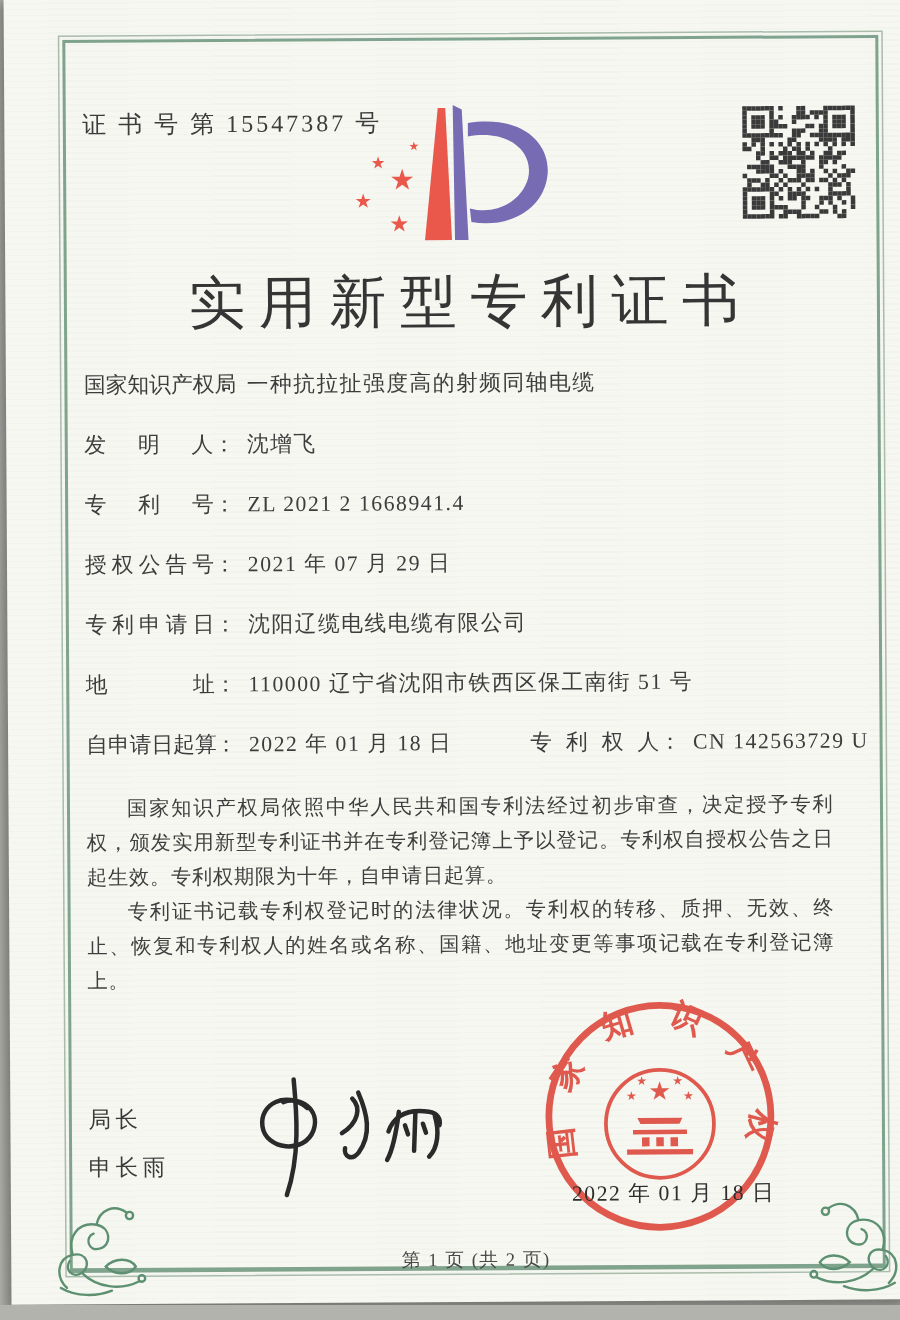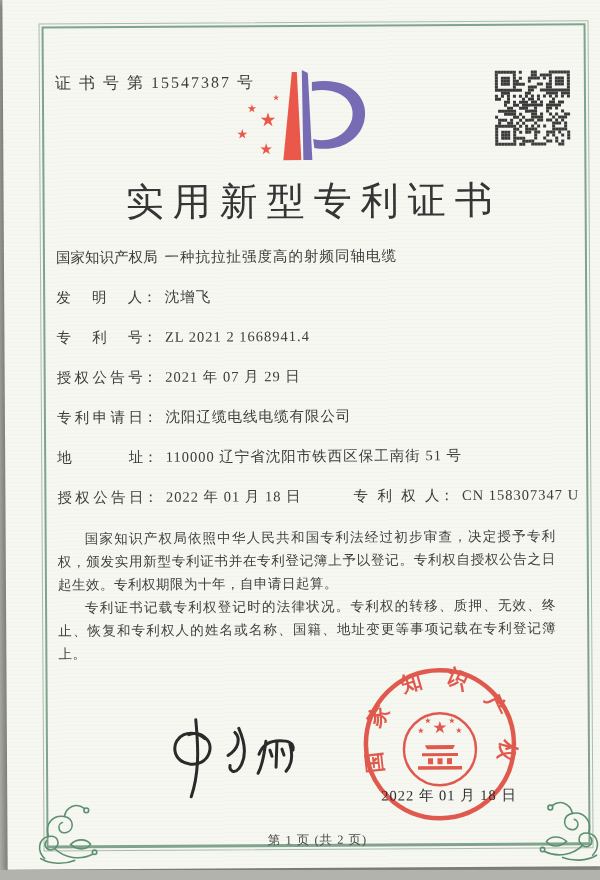--- a/index.html
+++ b/index.html
@@ -458,29 +458,33 @@
     <div class="frow">
       <span class="flabel">授权公告号</span><span class="colon">：</span><span class="fvalue">2021 年 07 月 29 日</span>
     </div>
     <div class="frow">
       <span class="flabel">专利申请日</span><span class="colon">：</span><span class="fvalue">沈阳辽缆电线电缆有限公司</span>
     </div>
     <div class="frow">
       <span class="flabel">地址</span><span class="colon">：</span><span class="fvalue">110000 辽宁省沈阳市铁西区保工南街 51 号</span>
     </div>
     <div class="frow">
-      <span class="flabel">授权公告日</span><span class="colon">：</span><span class="fvalue">2022 年 01 月 18 日</span><span class="grant-right"><span class="flabel">专利权人</span><span class="colon">：</span><span class="fvalue">CN 158307347 U</span></span>
+      <span class="flabel">自申请日起算</span><span class="colon">：</span><span class="fvalue">2022 年 01 月 18 日</span><span class="grant-right"><span class="flabel">专利权人</span><span class="colon">：</span><span class="fvalue">CN 142563729 U</span></span>
     </div>
   </div>
 
   <div class="paras">
     <p>国家知识产权局依照中华人民共和国专利法经过初步审查，决定授予专利权，颁发实用新型专利证书并在专利登记簿上予以登记。专利权自授权公告之日起生效。专利权期限为十年，自申请日起算。</p>
     <p>专利证书记载专利权登记时的法律状况。专利权的转移、质押、无效、终止、恢复和专利权人的姓名或名称、国籍、地址变更等事项记载在专利登记簿上。</p>
   </div>
 
+  <div class="signer">
+    <div>局长</div>
+    <div>申长雨</div>
+  </div>
 
   <svg class="signature" viewBox="0 0 175 96">
     <g fill="none" stroke="#2a2a2a" stroke-width="3" stroke-linecap="round" stroke-linejoin="round">
       <path d="M46,30 C32,18 14,27 16,42 C18,58 44,61 50,45 C55,31 41,22 30,26"></path>
       <path d="M37,11 C39,34 41,62 32,88"></path>
       <path d="M76,24 C82,30 80,40 69,47"></path>
       <path d="M80,20 C86,34 89,48 80,60 C75,66 70,62 71,57"></path>
       <path d="M100,46 C104,35 113,31 127,33 C133,34 135,38 134,42"></path>
       <path d="M107,33 C105,48 103,58 99,65"></path>
       <path d="M131,36 C134,46 133,57 127,63"></path>

